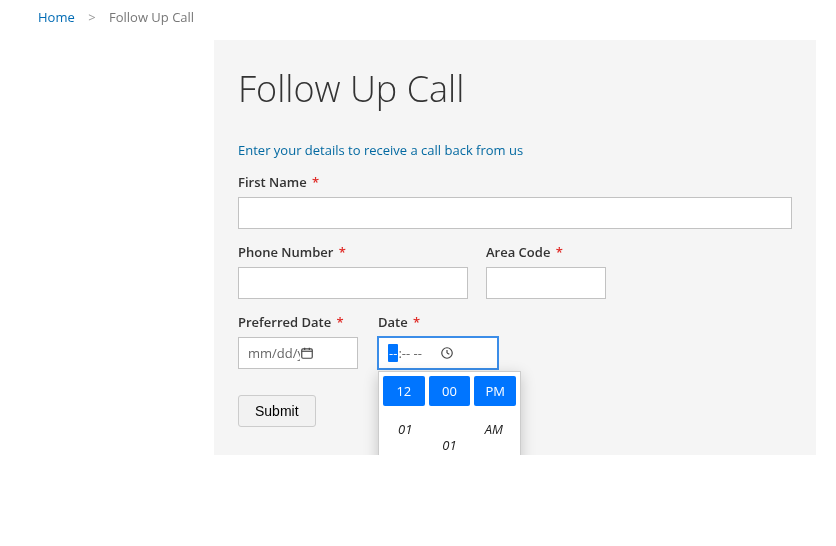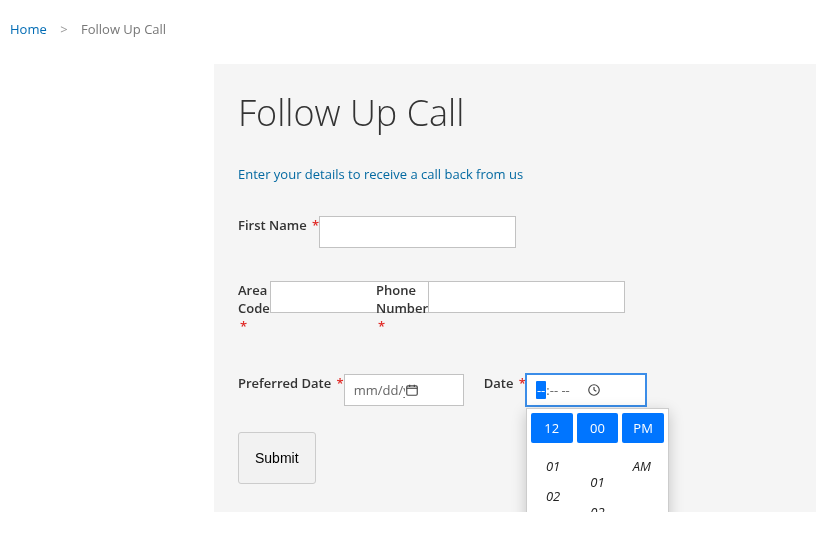--- a/index.html
+++ b/index.html
@@ -4,22 +4,23 @@
 <style>
   * { box-sizing: border-box; }
   body {
     margin: 0;
     font-family: 'Open Sans', Arial, sans-serif;
     background: #fff;
     color: #333;
     font-size: 14px;
   }
   .breadcrumb {
-    padding: 20px 10px;
-    font-size: 13px;
+    padding: 8px 10px;
+    font-size: 13px;
+    margin-left: 28px;
   }
   .breadcrumb a { color: #006bb4; text-decoration: none; }
   .breadcrumb .sep { color: #999; margin: 0 10px; }
   .breadcrumb .current { color: #777; }
   .panel {
     width: 602px;
     margin-left: 214px;
     margin-top: 6px;
     background: #f5f5f5;
     padding: 18px 24px 28px 24px;
@@ -29,21 +30,21 @@
     font-size: 36px;
     color: #333;
     margin: 6px 0 28px 0;
   }
   .instruct {
     color: #0369a1;
     font-size: 13px;
     margin-bottom: 14px;
   }
   .row { display: flex; gap: 18px; margin-bottom: 14px; }
-  .field { display: flex; flex-direction: row; margin-top: 19px; }
+  .field { display: flex; flex-direction: column; }
   .field label { font-size: 13px; color: #333; font-weight:600; margin-bottom: 6px; }
   .req { color: #e02b27; margin-left: 2px; }
   .field input {
     border: 1px solid #c2c2c2;
     background: #fff;
     height: 32px;
     padding: 0 9px;
     font-size: 14px;
     font-family: inherit;
   }
@@ -65,21 +66,21 @@
   }
   .time-wrap .selseg {
     background: #0075ff;
     color: #fff;
     padding: 0 1px;
     border-radius: 1px;
   }
   .icon { width: 14px; height: 14px; display: inline-block; }
   .submit {
     margin-top: 12px;
-    padding: 17px 16px;
+    padding: 7px 16px;
     background: #f2f2f2;
     border: 1px solid #ccc;
     border-radius: 3px;
     font-size: 14px;
     cursor: pointer;
   }
   .time-dropdown {
     position: absolute;
     left: -1px;
     top: 33px;
@@ -122,26 +123,26 @@
   <div class="instruct">Enter your details to receive a call back from us</div>
 
   <div class="row">
     <div class="field" style="flex:1">
       <label><span>First Name</span> <span class="req">*</span></label>
       <input type="text" value="" style="">
     </div>
   </div>
 
   <div class="row">
+    <div class="field" style="width:230px">
+      <label><span>Phone Number</span> <span class="req">*</span></label>
+      <input type="text" value="" style="">
+    </div>
     <div class="field" style="width:120px">
       <label><span>Area Code</span> <span class="req">*</span></label>
-      <input type="text" value="" style="">
-    </div>
-    <div class="field" style="width:230px">
-      <label><span>Phone Number</span> <span class="req">*</span></label>
       <input type="text" value="" style="">
     </div>
   </div>
 
   <div class="row" style="gap:20px">
     <div class="field">
       <label><span>Preferred Date</span> <span class="req">*</span></label>
       <div class="date-wrap">
         <span>mm/dd/yyyy</span>
         <span class="icon">

